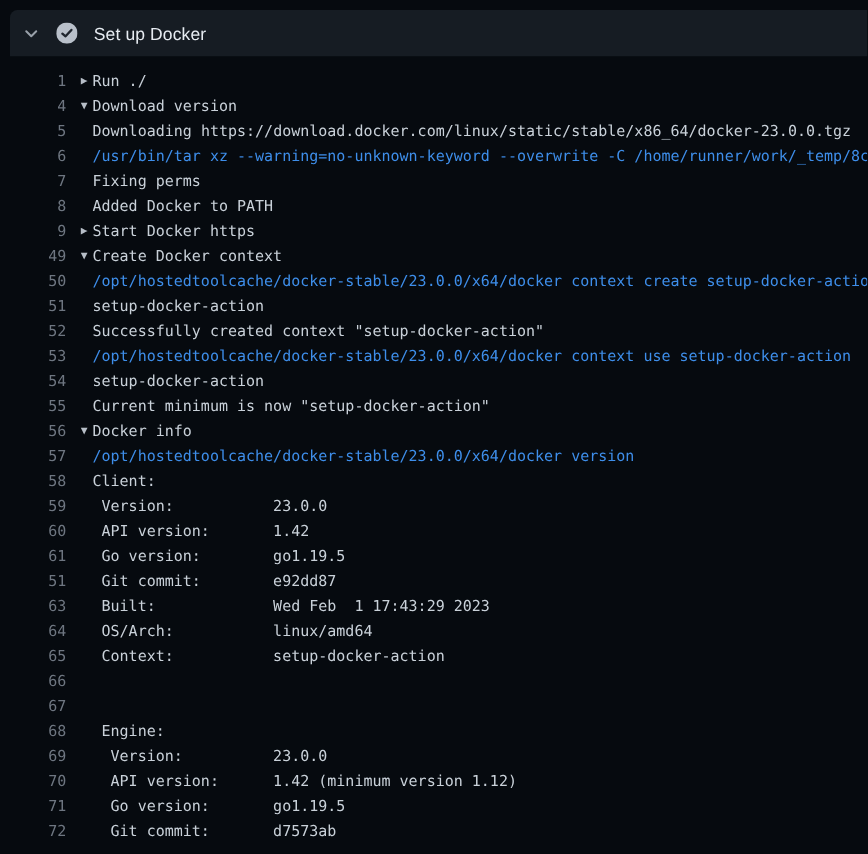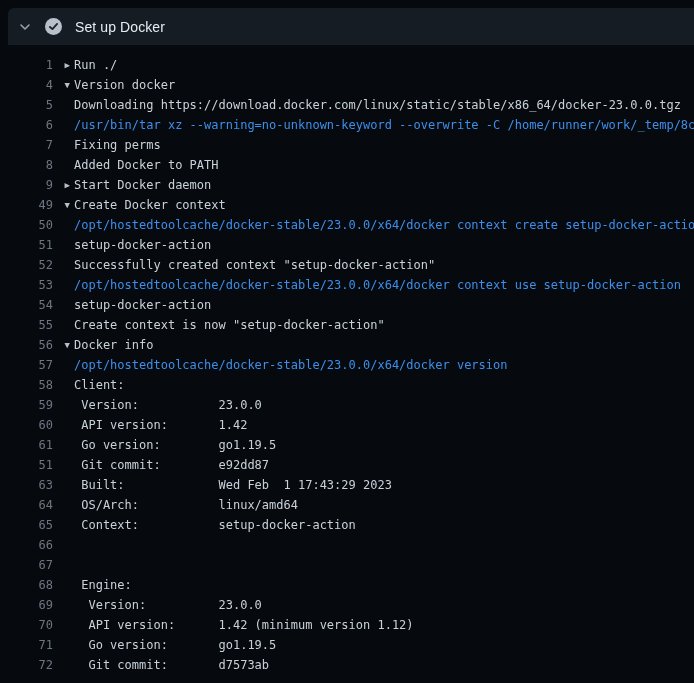--- a/index.html
+++ b/index.html
@@ -90,33 +90,33 @@
         <circle cx="8" cy="8" r="8" fill="#b9c0ca"></circle>
         <path d="M4.6 8.4 L7 10.4 L11.4 5.6" stroke="#20262e" stroke-width="1.8" fill="none" stroke-linecap="round" stroke-linejoin="round"></path>
       </svg>
     </span>
     <span class="step-title">Set up Docker</span>
   </div>
 
   <div class="log-area">
     <div id="log-lines">
         <div class="log-line group"><span class="ln">1</span><span class="arrow">▶</span><span class="content">Run ./</span></div>
-        <div class="log-line group"><span class="ln">4</span><span class="arrow">▼</span><span class="content">Version docker</span></div>
+        <div class="log-line group"><span class="ln">4</span><span class="arrow">▼</span><span class="content">Download version</span></div>
         <div class="log-line"><span class="ln">5</span><span class="arrow"></span><span class="content"><span class="seg-plain">Downloading </span><span class="seg-link">https://download.docker.com/linux/static/stable/x86_64/docker-23.0.0.tgz</span></span></div>
         <div class="log-line"><span class="ln">6</span><span class="arrow"></span><span class="content command">/usr/bin/tar xz --warning=no-unknown-keyword --overwrite -C /home/runner/work/_temp/8c91</span></div>
         <div class="log-line"><span class="ln">7</span><span class="arrow"></span><span class="content">Fixing perms</span></div>
         <div class="log-line"><span class="ln">8</span><span class="arrow"></span><span class="content">Added Docker to PATH</span></div>
-        <div class="log-line group"><span class="ln">9</span><span class="arrow">▶</span><span class="content">Start Docker daemon</span></div>
+        <div class="log-line group"><span class="ln">9</span><span class="arrow">▶</span><span class="content">Start Docker https</span></div>
         <div class="log-line group"><span class="ln">49</span><span class="arrow">▼</span><span class="content">Create Docker context</span></div>
         <div class="log-line"><span class="ln">50</span><span class="arrow"></span><span class="content command">/opt/hostedtoolcache/docker-stable/23.0.0/x64/docker context create setup-docker-action</span></div>
         <div class="log-line"><span class="ln">51</span><span class="arrow"></span><span class="content">setup-docker-action</span></div>
         <div class="log-line"><span class="ln">52</span><span class="arrow"></span><span class="content">Successfully created context "setup-docker-action"</span></div>
         <div class="log-line"><span class="ln">53</span><span class="arrow"></span><span class="content command">/opt/hostedtoolcache/docker-stable/23.0.0/x64/docker context use setup-docker-action</span></div>
         <div class="log-line"><span class="ln">54</span><span class="arrow"></span><span class="content">setup-docker-action</span></div>
-        <div class="log-line"><span class="ln">55</span><span class="arrow"></span><span class="content">Create context is now "setup-docker-action"</span></div>
+        <div class="log-line"><span class="ln">55</span><span class="arrow"></span><span class="content">Current minimum is now "setup-docker-action"</span></div>
         <div class="log-line group"><span class="ln">56</span><span class="arrow">▼</span><span class="content">Docker info</span></div>
         <div class="log-line"><span class="ln">57</span><span class="arrow"></span><span class="content command">/opt/hostedtoolcache/docker-stable/23.0.0/x64/docker version</span></div>
         <div class="log-line"><span class="ln">58</span><span class="arrow"></span><span class="content">Client:</span></div>
         <div class="log-line"><span class="ln">59</span><span class="arrow"></span><span class="content"> Version:           23.0.0</span></div>
         <div class="log-line"><span class="ln">60</span><span class="arrow"></span><span class="content"> API version:       1.42</span></div>
         <div class="log-line"><span class="ln">61</span><span class="arrow"></span><span class="content"> Go version:        go1.19.5</span></div>
         <div class="log-line"><span class="ln">51</span><span class="arrow"></span><span class="content"> Git commit:        e92dd87</span></div>
         <div class="log-line"><span class="ln">63</span><span class="arrow"></span><span class="content"> Built:             Wed Feb  1 17:43:29 2023</span></div>
         <div class="log-line"><span class="ln">64</span><span class="arrow"></span><span class="content"> OS/Arch:           linux/amd64</span></div>
         <div class="log-line"><span class="ln">65</span><span class="arrow"></span><span class="content"> Context:           setup-docker-action</span></div>

